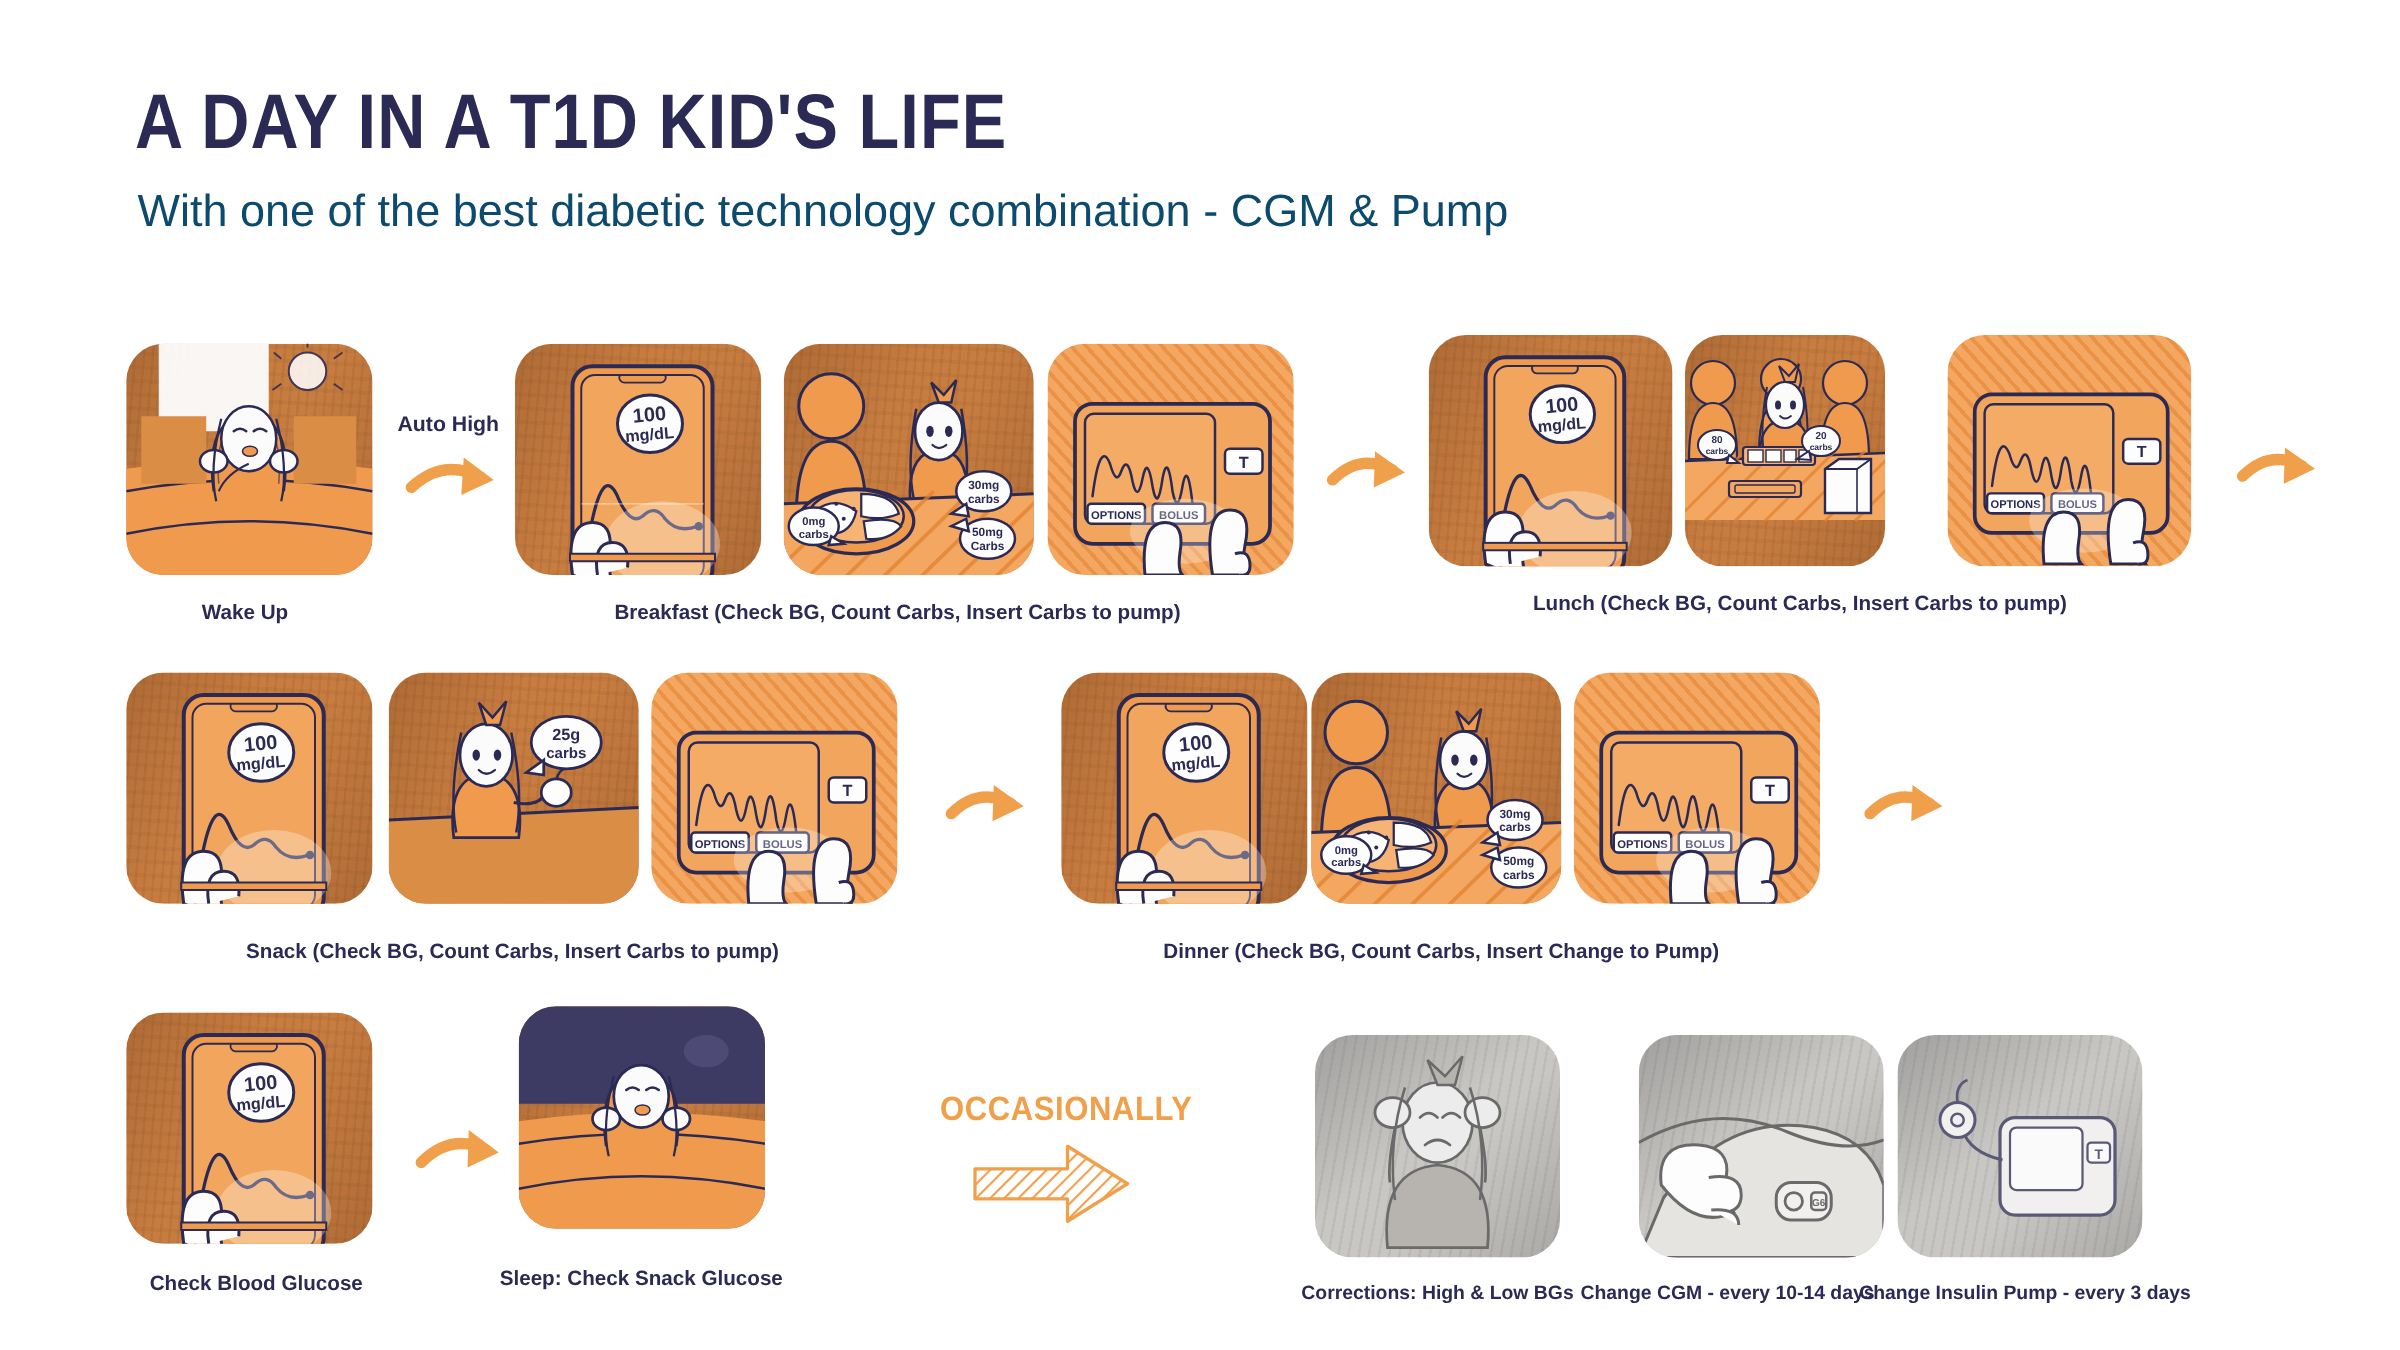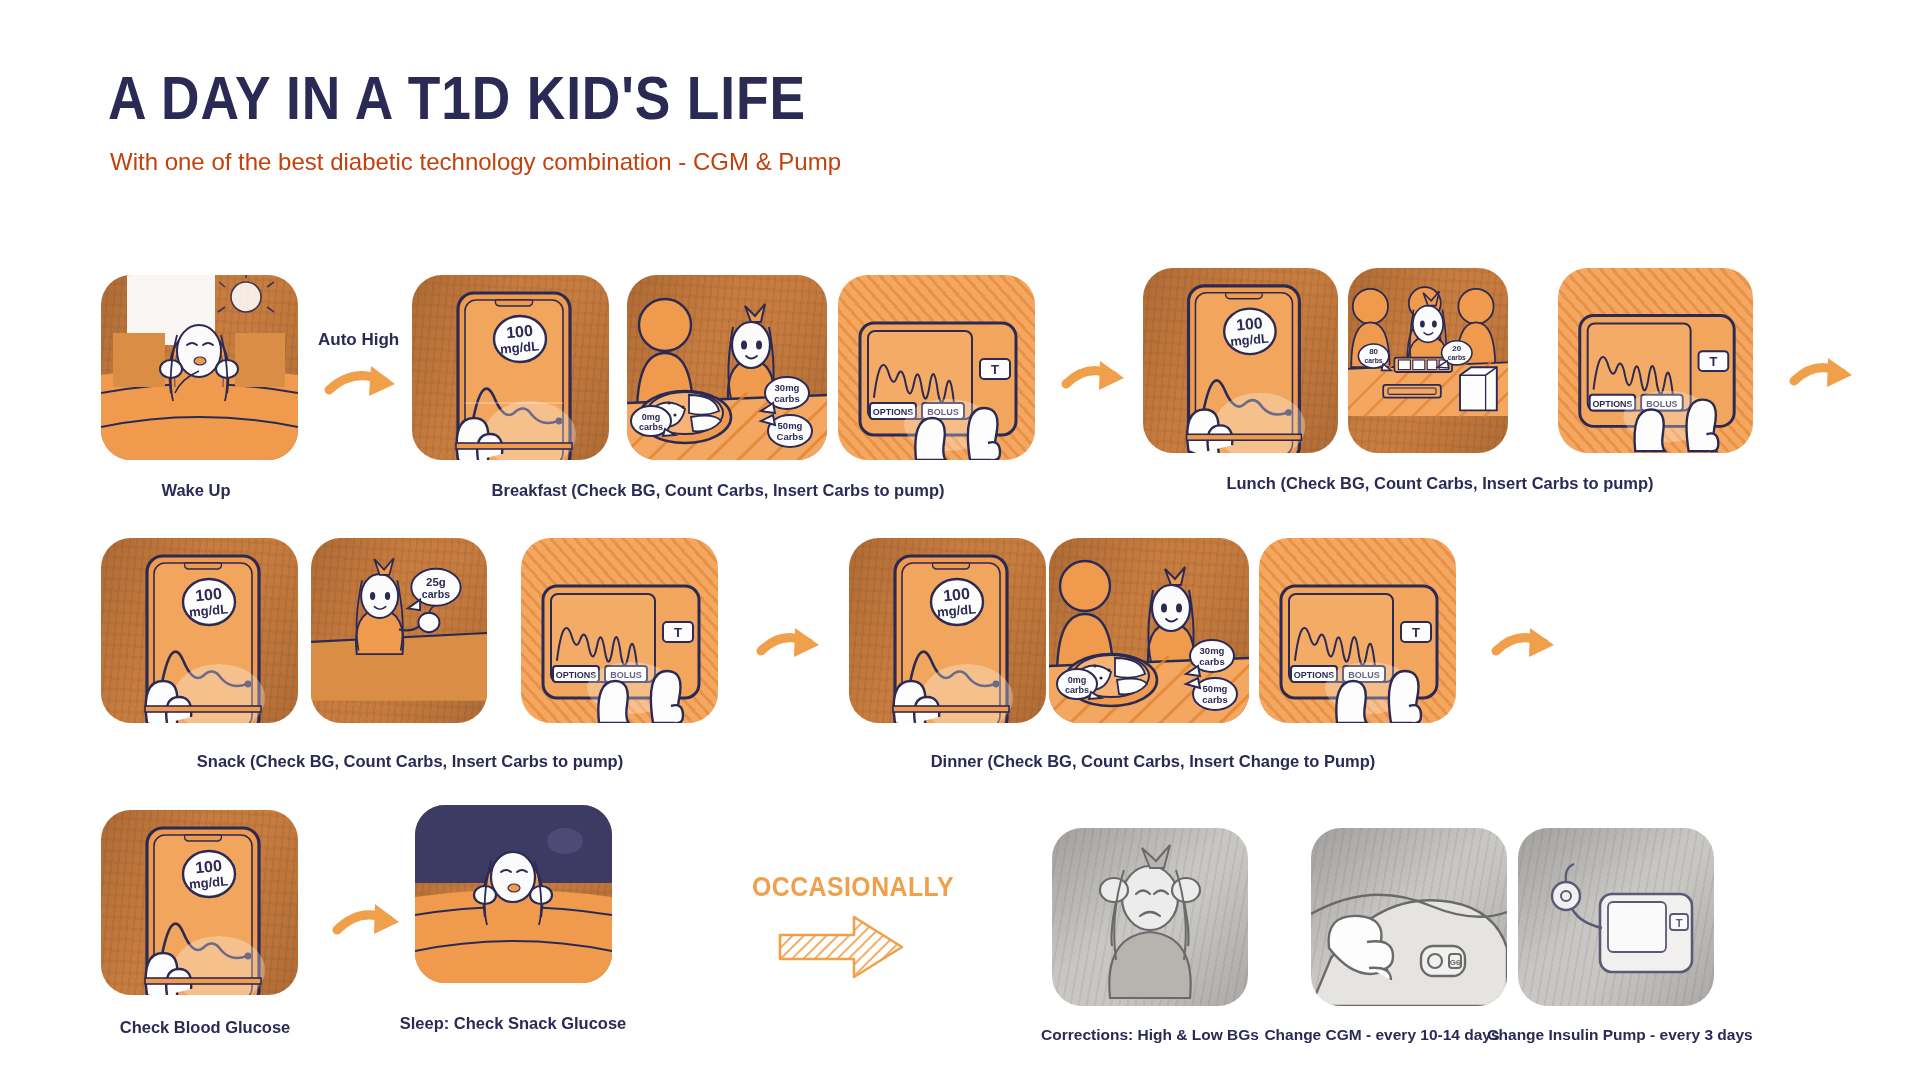--- a/index.html
+++ b/index.html
@@ -20,23 +20,23 @@
     font-weight:bold;
     font-size:62px;
     letter-spacing:1px;
     color:#2b2a55;
     transform:scaleX(0.86);
     transform-origin:left center;
     white-space:nowrap;
   }
   .subtitle{
     position:absolute;left:110px;top:148px;
-    font-size:24px;
+    font-size:36px;
     font-weight:400;
-    color:#c2410c;
+    color:#0c4a6e;
     white-space:nowrap;
   }
 
   
   .panel{
     position:absolute;
     border-radius:30px;
     overflow:hidden;
   }
   .panel .art{position:absolute;inset:0;}
@@ -366,21 +366,21 @@
       <circle cx="147" cy="146" r="3.4" fill="#2b2a55"></circle>
       <ellipse cx="118" cy="160" rx="46" ry="34" fill="#fff" opacity=".30"></ellipse>
       <g fill="#fdfdfd" stroke="#2b2a55" stroke-width="2.4">
         <path d="M46 185 q-6 -42 16 -42 q16 0 14 22 q-2 20 4 34 z"></path>
         <path d="M66 185 q-4 -26 12 -26 q14 0 12 20"></path>
       </g>
       <rect x="44" y="168" width="116" height="6" fill="#ef9a4d" stroke="#2b2a55" stroke-width="1.6"></rect>
     </svg>
   </div>
 
-  <div class="panel bg-wood" style="left:311px;top:538px;width:176px;height:185px;">
+  <div class="panel bg-wood" style="left:311px;top:538px;width:200px;height:185px;">
     <svg class="art" viewBox="0 0 200 185">
       <path d="M0 118 L200 108 L200 185 L0 185 Z" fill="#d98d45"></path>
       <path d="M0 118 L200 108" stroke="#2b2a55" stroke-width="2.4" fill="none"></path>
 
       <g>
         <path d="M52 132 q-6 -48 26 -52 q32 4 26 52z" fill="#ef9a4d" stroke="#2b2a55" stroke-width="2.2"></path>
         <ellipse cx="78" cy="66" rx="21" ry="25" fill="#fbfbfb" stroke="#2b2a55" stroke-width="2.2"></ellipse>
         <path d="M78 42 l-6 -18 l11 12 l11 -13 l-5 19z" fill="#ef9a4d" stroke="#2b2a55" stroke-width="2"></path>
         <ellipse cx="70" cy="66" rx="3" ry="4.5" fill="#2b2a55"></ellipse>
         <ellipse cx="87" cy="66" rx="3" ry="4.5" fill="#2b2a55"></ellipse>

